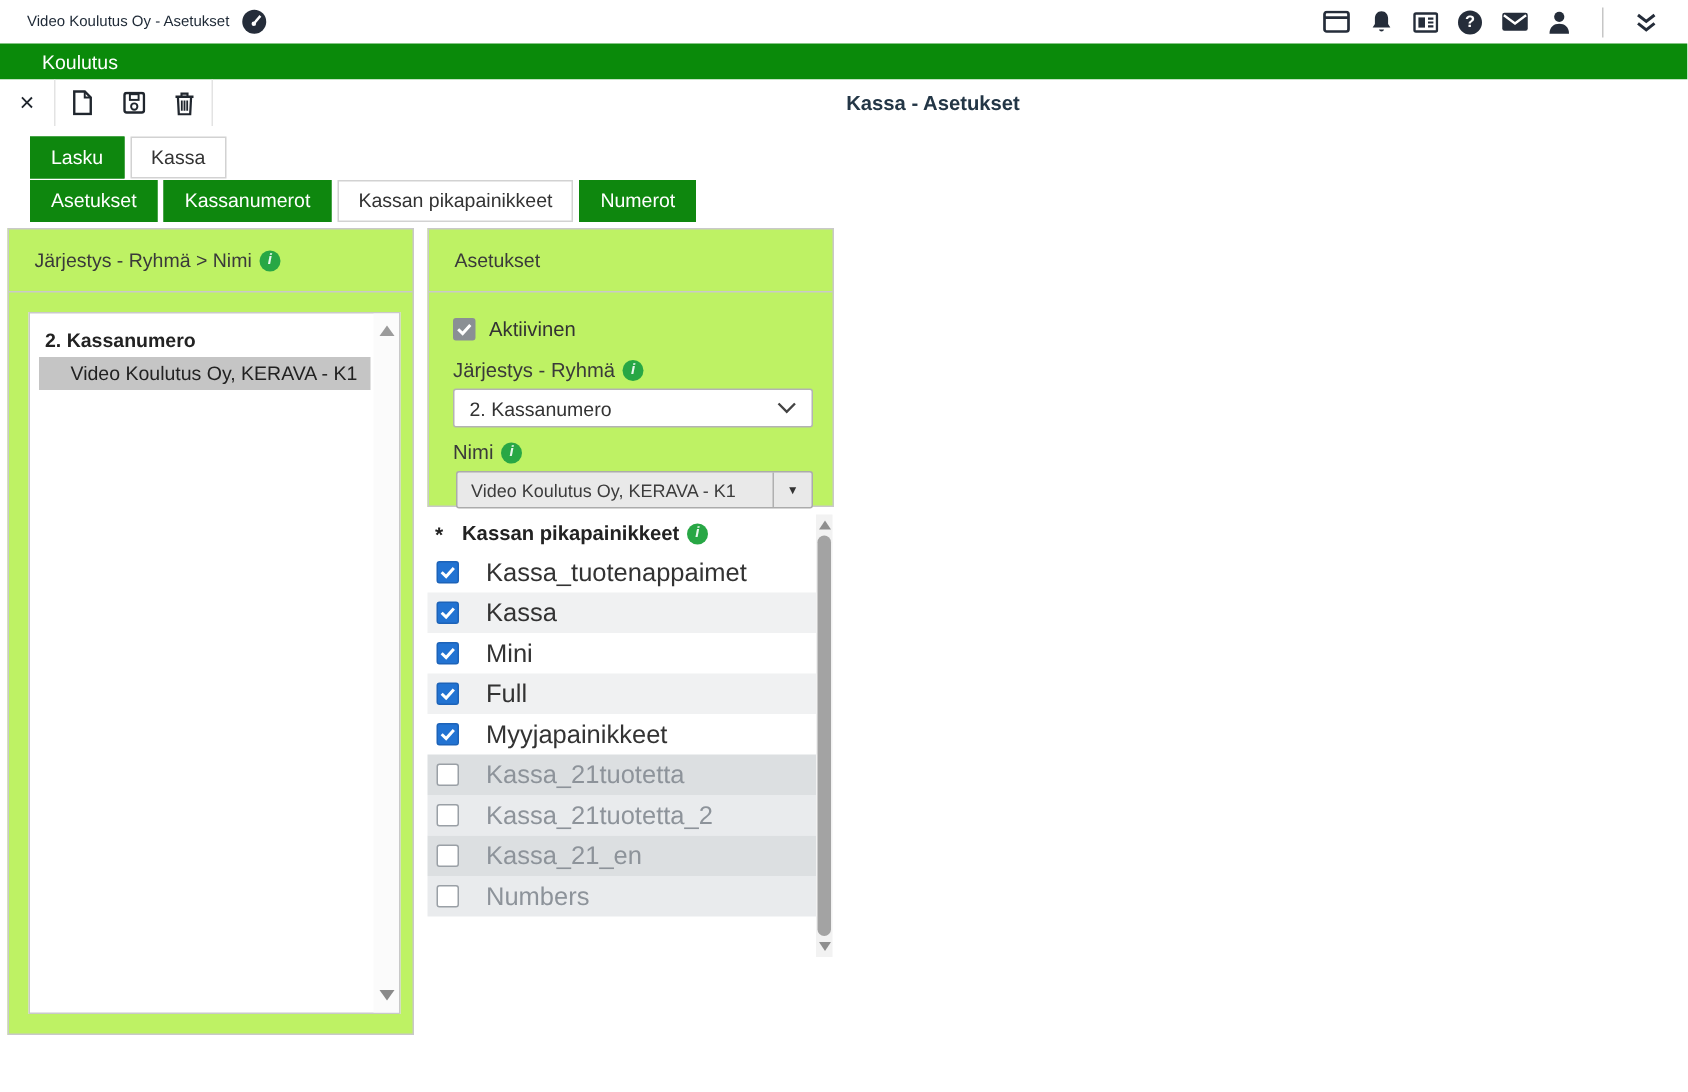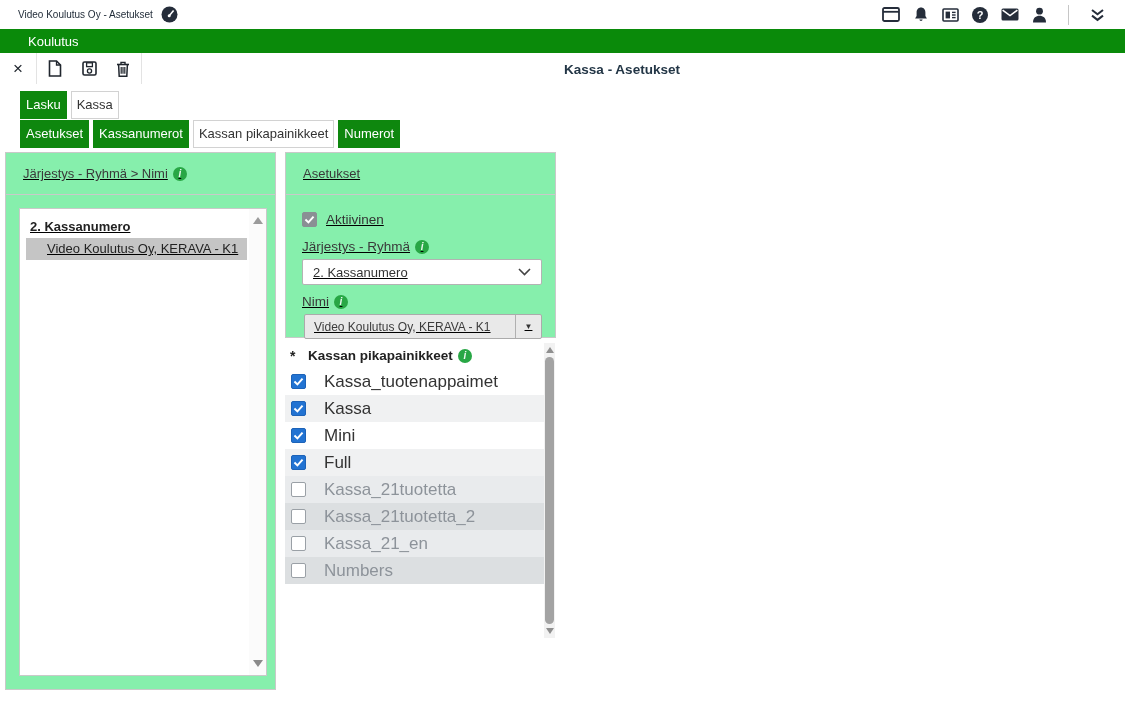--- a/index.html
+++ b/index.html
@@ -25,28 +25,28 @@
   .tb-group { display: flex; align-items: center; padding: 0 8px; border-right: 1px solid #e3e3e3; gap: 14px; }
   .tool-btn { display: flex; align-items: center; justify-content: center; width: 20px; height: 24px; cursor: pointer; }
   .close-x { font-size: 17px; color: #20262e; line-height: 1; font-weight: 400; }
   .toolbar-title { position: absolute; left: 622px; top: 50%; transform: translate(-50%, -50%);
     font-size: 13.5px; font-weight: 700; color: #233646; white-space: nowrap; }
 
   
   .tabrow { display: flex; margin-left: 20px; }
   .tabrow.first { margin-top: 7px; }
   .tabrow.second { margin-top: 1px; }
-  .tab { font-size: 13px; padding: 5px 5px 6px; cursor: pointer; white-space: nowrap; }
+  .tab { font-size: 13px; padding: 5px 13px 6px; cursor: pointer; white-space: nowrap; }
   .tab.green { background: #0e870e; color: #fff; margin-right: 4px; border: 1px solid #0e870e; }
   .tab.selected { background: #fff; color: #333; border: 1px solid #d2d2d2; margin-right: 4px; }
 
   
   .main { display: flex; margin: 4px 0 0 5px; }
 
-  .panel { background: #86efac; border: 1px solid #c9c9c9; text-decoration: underline; }
+  .panel { background: #bef264; border: 1px solid #c9c9c9; }
   .panel-header { height: 42px; display: flex; align-items: center; padding-left: 17px;
     border-bottom: 1px solid #c9c9c9; font-size: 13px; color: #3a3a3a; }
 
   .left-panel { width: 271px; height: 538px; }
   .left-list { margin: 13px 8px 0 13px; width: 248px; height: 468px; background: #fff;
     border: 1px solid #c9c9c9; position: relative; }
   .group-label { font-size: 13px; font-weight: 700; color: #222; padding: 10px 0 0 10px; }
   .tree-item { margin: 4px 0 0 6px; width: 221px; background: #c5c5c5; font-size: 13px; color: #222;
     padding: 3px 0 4px 21px; cursor: pointer; white-space: nowrap; overflow: hidden; }
   .list-scroll { position: absolute; top: 0; right: 0; bottom: 0; width: 17px; background: #fbfbfb; }
@@ -285,20 +285,28 @@
         <span class="check-label">Mini</span>
       </div>
       <div class="ql-row">
         <span class="cb blue">
             <svg width="11" height="9" viewBox="0 0 12 10">
               <path d="M1.5 5 L4.8 8.2 L10.5 1.8" stroke="#fff" stroke-width="2.2" fill="none"></path>
             </svg>
           </span>
         <span class="check-label">Full</span>
       </div>
+      <div class="ql-row">
+        <span class="cb blue">
+            <svg width="11" height="9" viewBox="0 0 12 10">
+              <path d="M1.5 5 L4.8 8.2 L10.5 1.8" stroke="#fff" stroke-width="2.2" fill="none"></path>
+            </svg>
+          </span>
+        <span class="check-label">Myyjapainikkeet</span>
+      </div>
       <div class="ql-row unchecked">
         <span class="cb blue"></span>
         <span class="check-label">Kassa_21tuotetta</span>
       </div>
       <div class="ql-row unchecked">
         <span class="cb blue"></span>
         <span class="check-label">Kassa_21tuotetta_2</span>
       </div>
       <div class="ql-row unchecked">
         <span class="cb blue"></span>

